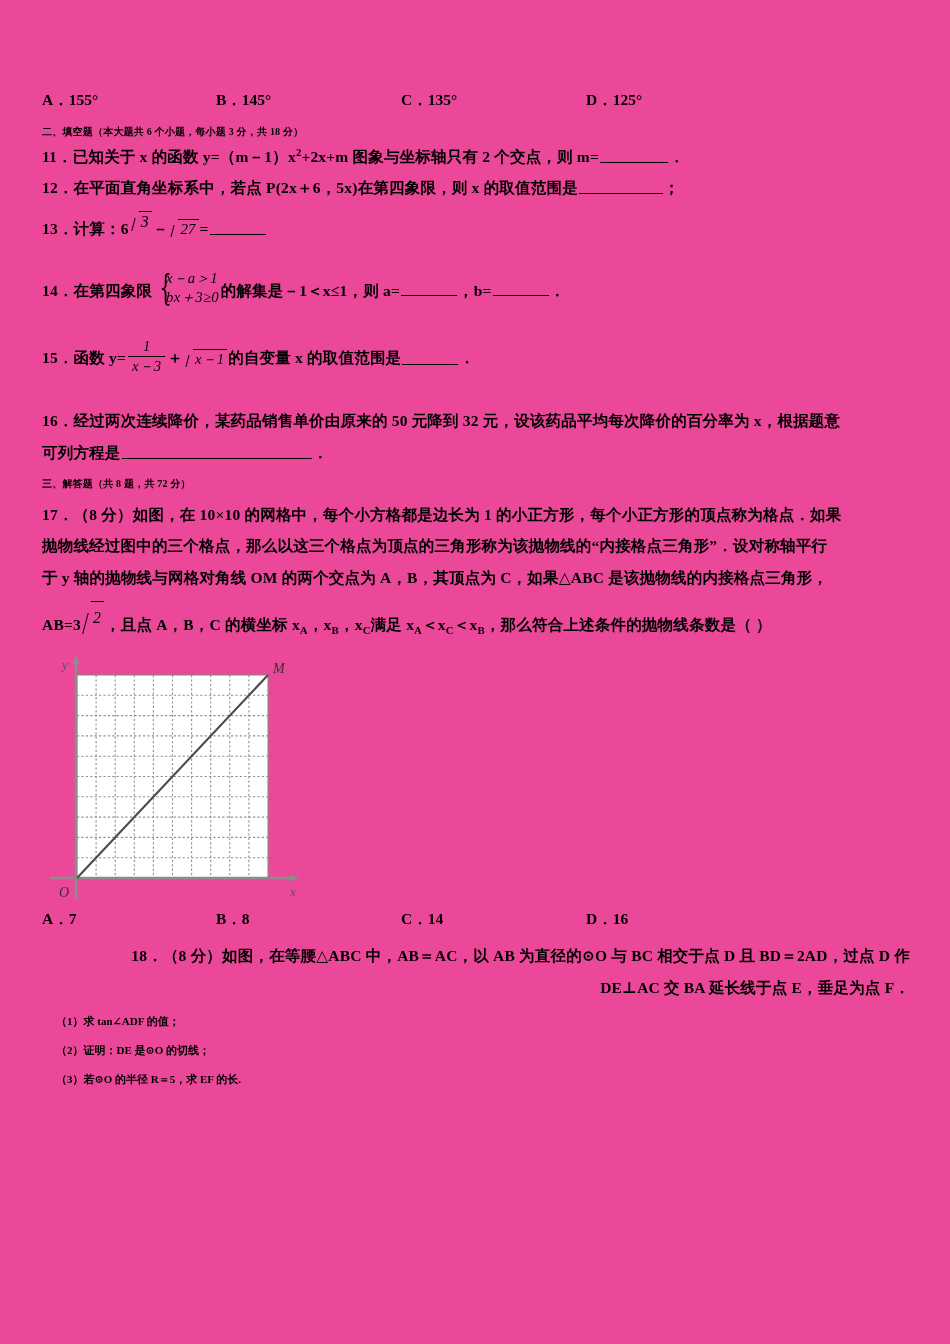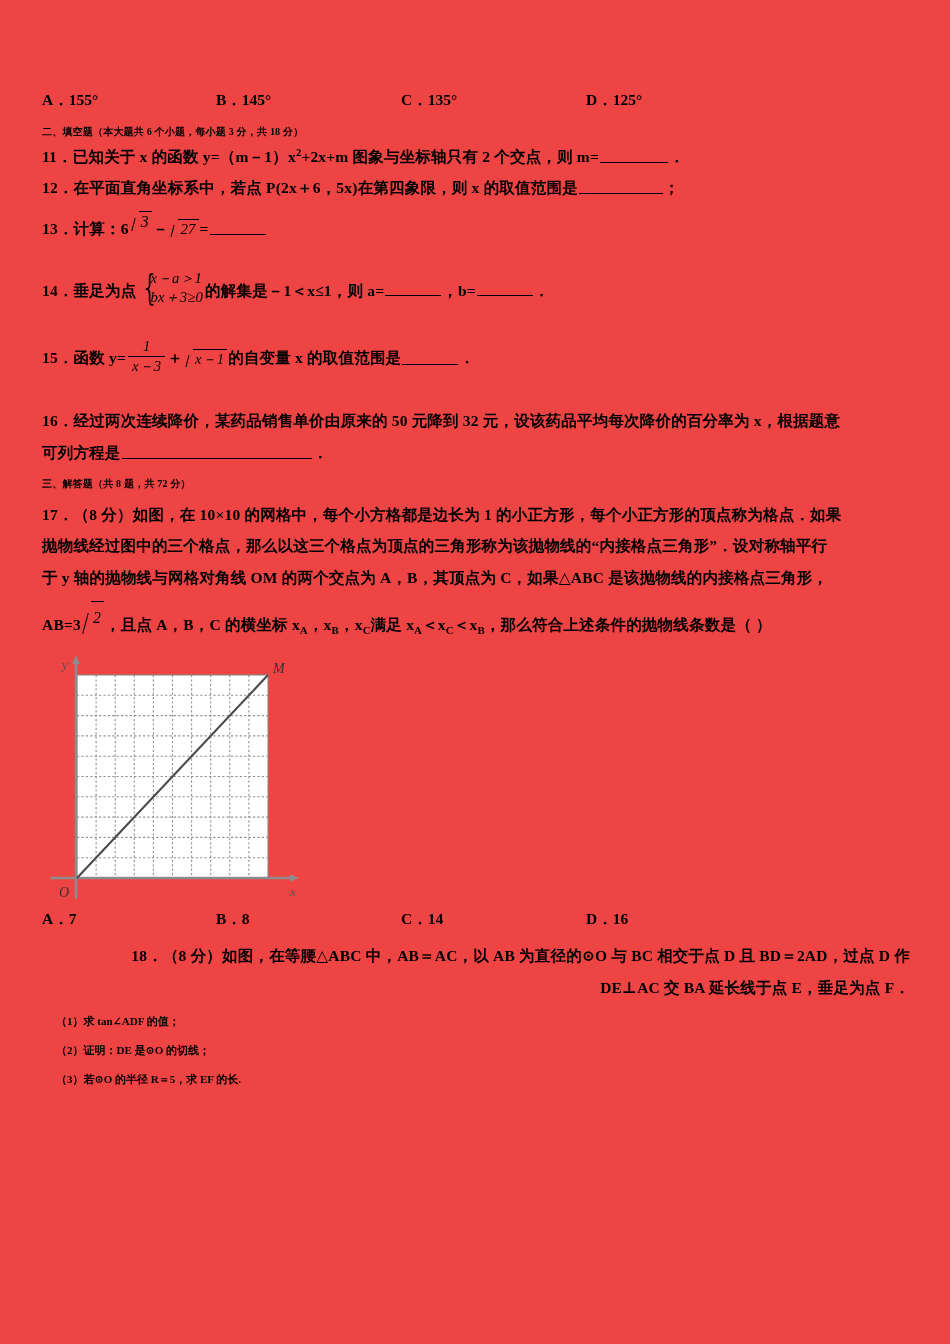--- a/index.html
+++ b/index.html
@@ -13,21 +13,21 @@
     position: relative;
     font-family: "Liberation Serif", "DejaVu Serif", serif;
     color: #000000;
     overflow: hidden;
   }
   .page {
     position: absolute;
     left: 0; top: 0;
     width: 950px;
     height: 1344px;
-    background: #ef4444;
+    background: #ec4899;
   }
   .content {
     position: absolute;
     left: 42px;
     top: 90px;
     width: 868px;
   }
 
   
   .line {
@@ -207,21 +207,21 @@
 
     <div class="line sp-b">
       <span>12．</span><span>在平面直角坐标系中，若点 P(2x＋6，5x)在第四象限，则 x 的取值范围是</span><span class="blank b-lg"></span><span>；</span>
     </div>
 
     <div class="line sp-c">
       <span>13．</span><span>计算：</span><span>6</span><span class="sqrt sqrt-raise"><span>3</span></span><span>－</span><span class="sqrt"><span>27</span></span><span>=</span><span class="blank b-sm"></span>
     </div>
 
     <div class="line sp-e">
-      <span>14．</span><span>垂足为点</span><span class="sys"><span class="brace">{</span><span class="row">x－a＞1</span><span class="row">bx＋3≥0</span></span><span>的解集是－1＜x≤1，则 a=</span><span class="blank b-sm"></span><span>，b=</span><span class="blank b-sm"></span><span>．</span>
+      <span>14．</span><span>在第四象限</span><span class="sys"><span class="brace">{</span><span class="row">x－a＞1</span><span class="row">bx＋3≥0</span></span><span>的解集是－1＜x≤1，则 a=</span><span class="blank b-sm"></span><span>，b=</span><span class="blank b-sm"></span><span>．</span>
     </div>
 
     <div class="line sp-e">
       <span>15．</span><span>函数 y=</span><span class="frac"><span class="num">1</span><span class="den">x－3</span></span><span>＋</span><span class="sqrt"><span>x－1</span></span><span>的自变量 x 的取值范围是</span><span class="blank b-sm"></span><span>．</span>
     </div>
 
     <div class="para sp-e">
       <div class="para-nowrap">
         <span>16．</span><span>经过两次连续降价，某药品销售单价由原来的 50 元降到 32 元，设该药品平均每次降价的百分率为 x，根据题意</span>
       </div>

